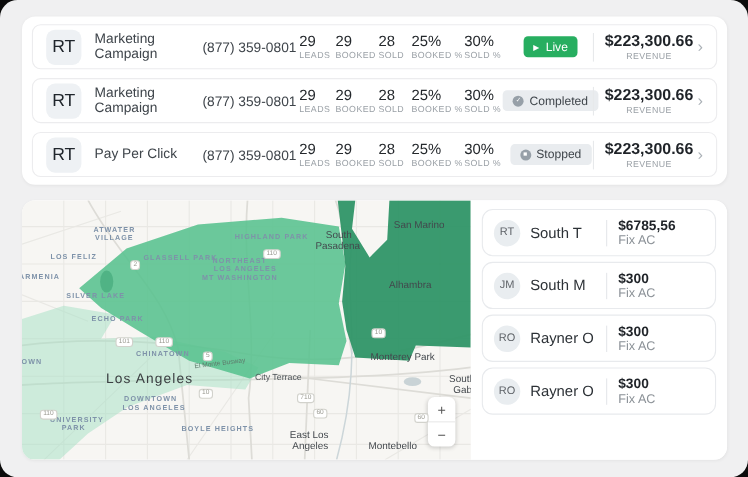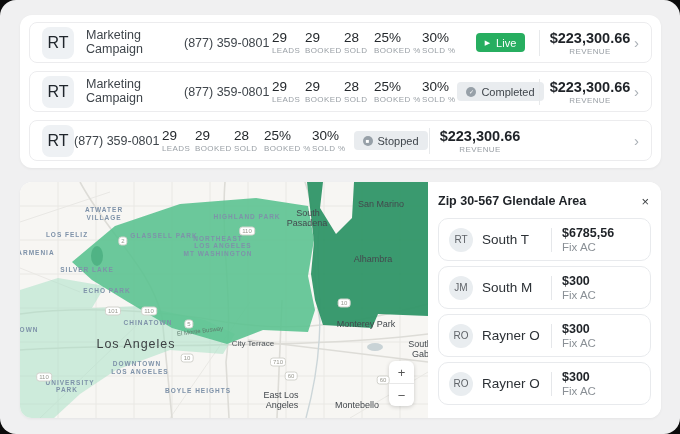--- a/index.html
+++ b/index.html
@@ -149,20 +149,21 @@
     <div class="vdiv"></div>
     <div class="rev">
       <span class="v">$223,300.66</span>
       <span class="l">REVENUE</span>
     </div>
     <span class="chev">›</span>
   </div>
 
   <div class="crow">
     <div class="avatar">RT</div>
+    <div class="cname">Pay Per Click</div>
     <div class="cphone">(877) 359-0801</div>
     <span class="stats" style="display:flex">
   <span class="stat st-leads">
     <span class="v">29</span>
     <span class="l">LEADS</span>
   </span>
 
   <span class="stat st-booked">
     <span class="v">29</span>
     <span class="l">BOOKED</span>
@@ -263,24 +264,20 @@
         <div class="shield" style="left: 129px; top: 129px;">110</div>
         <div class="shield" style="left: 169px; top: 142px;">5</div>
         <div class="shield" style="left: 167px; top: 176px;">10</div>
         <div class="shield" style="left: 324px; top: 121px;">10</div>
         <div class="shield" style="left: 258px; top: 180px;">710</div>
         <div class="shield" style="left: 271px; top: 194px;">60</div>
         <div class="shield" style="left: 363px; top: 198px;">60</div>
         <div class="shield" style="left: 24px; top: 195px;">110</div>
       </div>
     <div class="panel">
-      <div class="phead">
-        <span class="ptitle">Zip 30-567 Glendale Area</span>
-        <span class="pclose">×</span>
-      </div>
       <div id="pitems">
   <div class="pitem">
     <div class="pav">RT</div>
     <div class="pname">South T</div>
     <div class="pdiv"></div>
     <div class="pricecol">
       <span class="pprice">$6785,56</span>
       <span class="pserv">Fix AC</span>
     </div>
   </div>

